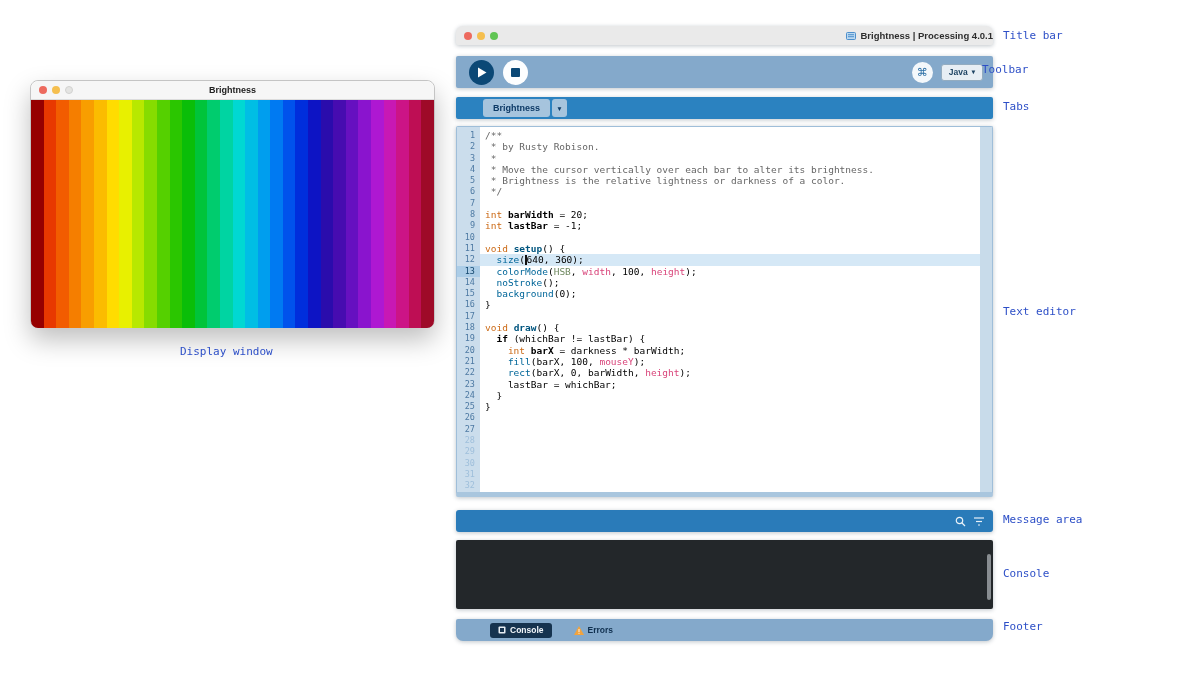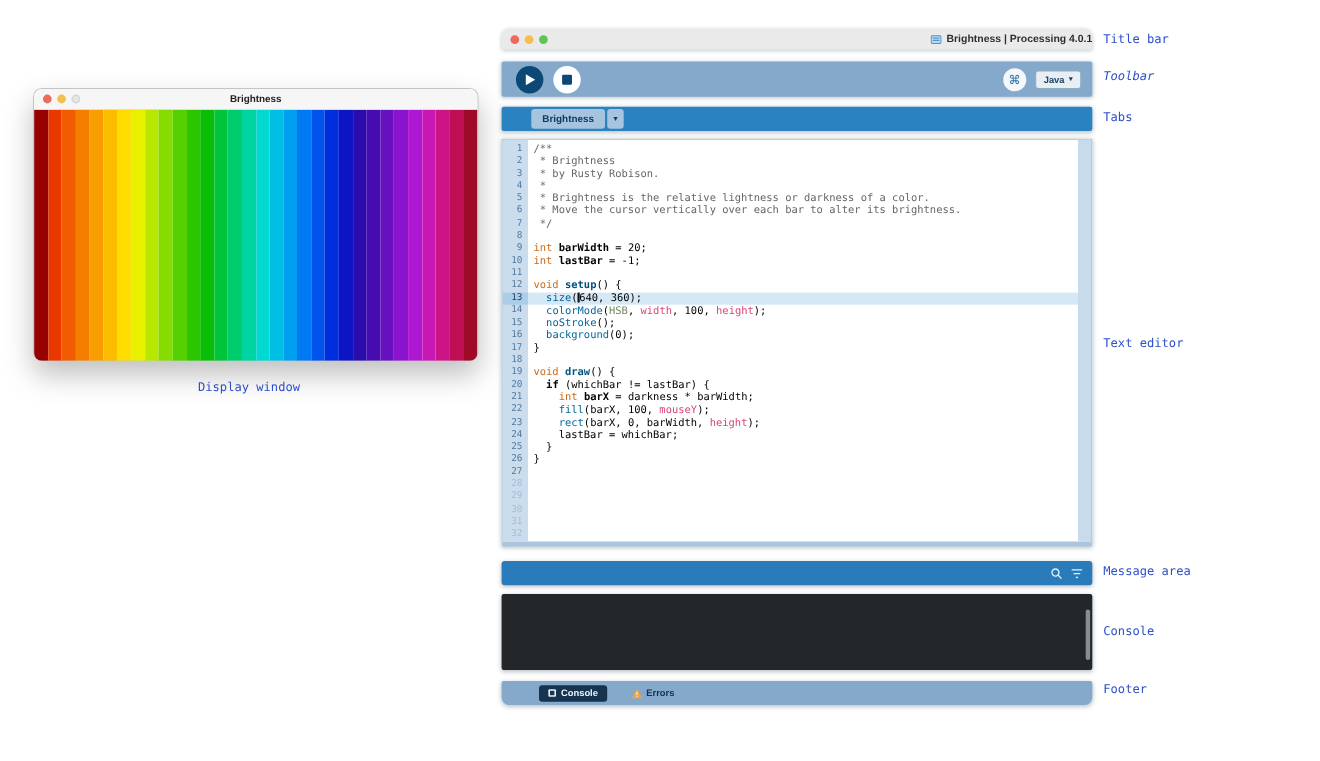--- a/index.html
+++ b/index.html
@@ -76,21 +76,21 @@
   .footer{top:593px;height:22px;background:#84a9cb;border-radius:2px 2px 7px 7px;display:flex;align-items:center;
       padding-left:34px;gap:16px;}
   .cchip{height:15px;background:#16334f;border-radius:3px;display:flex;align-items:center;gap:4px;
       padding:0 8px;color:#f2f6fa;font-size:8.5px;font-weight:bold;border:none;cursor:pointer;}
   .errors{display:flex;align-items:center;gap:4px;color:#10304f;font-size:8.5px;font-weight:bold;
       background:none;border:none;cursor:pointer;}
 
   
   .ann{position:absolute;font-family:"DejaVu Sans Mono",monospace;font-size:11px;color:#2d4fc7;white-space:nowrap;}
   #ann-titlebar{left:1003px;top:29px;}
-  #ann-toolbar{left:1003px;top:63px;font-style:italic;}
+  #ann-toolbar{left:982px;top:63px;}
   #ann-tabs{left:1003px;top:100px;}
   #ann-editor{left:1003px;top:305px;}
   #ann-message{left:1003px;top:513px;}
   #ann-console{left:1003px;top:567px;}
   #ann-footer{left:1003px;top:620px;}
   #ann-display{left:180px;top:345px;}
 </style>
 </head>
 <body>
 
@@ -218,25 +218,24 @@
           <div class="ln">26</div>
           <div class="ln">27</div>
           <div class="ln ln-faded">28</div>
           <div class="ln ln-faded">29</div>
           <div class="ln ln-faded">30</div>
           <div class="ln ln-faded">31</div>
           <div class="ln ln-faded">32</div>
         </div>
       <div class="codewrap">
           <div class="row"><span class="tok-cm">/**</span></div>
-          <div class="row"><span class="tok-cm"> * Brightness</span></div>
           <div class="row"><span class="tok-cm"> * by Rusty Robison.</span></div>
           <div class="row"><span class="tok-cm"> *</span></div>
+          <div class="row"><span class="tok-cm"> * Move the cursor vertically over each bar to alter its brightness.</span></div>
           <div class="row"><span class="tok-cm"> * Brightness is the relative lightness or darkness of a color.</span></div>
-          <div class="row"><span class="tok-cm"> * Move the cursor vertically over each bar to alter its brightness.</span></div>
           <div class="row"><span class="tok-cm"> */</span></div>
           <div class="row"></div>
           <div class="row"><span class="tok-kw">int</span><span class="tok-pl"> </span><span class="tok-dc">barWidth</span><span class="tok-pl"> = 20;</span></div>
           <div class="row"><span class="tok-kw">int</span><span class="tok-pl"> </span><span class="tok-dc">lastBar</span><span class="tok-pl"> = -1;</span></div>
           <div class="row"></div>
           <div class="row"><span class="tok-kw">void</span><span class="tok-pl"> </span><span class="tok-fnd">setup</span><span class="tok-pl">() {</span></div>
           <div class="row row-cur"><span class="tok-pl">  </span><span class="tok-fn">size</span><span class="tok-pl">(</span><span class="caret"></span><span class="tok-pl">640, 360);</span></div>
           <div class="row"><span class="tok-pl">  </span><span class="tok-fn">colorMode</span><span class="tok-pl">(</span><span class="tok-ct">HSB</span><span class="tok-pl">, </span><span class="tok-sys">width</span><span class="tok-pl">, 100, </span><span class="tok-sys">height</span><span class="tok-pl">);</span></div>
           <div class="row"><span class="tok-pl">  </span><span class="tok-fn">noStroke</span><span class="tok-pl">();</span></div>
           <div class="row"><span class="tok-pl">  </span><span class="tok-fn">background</span><span class="tok-pl">(0);</span></div>

